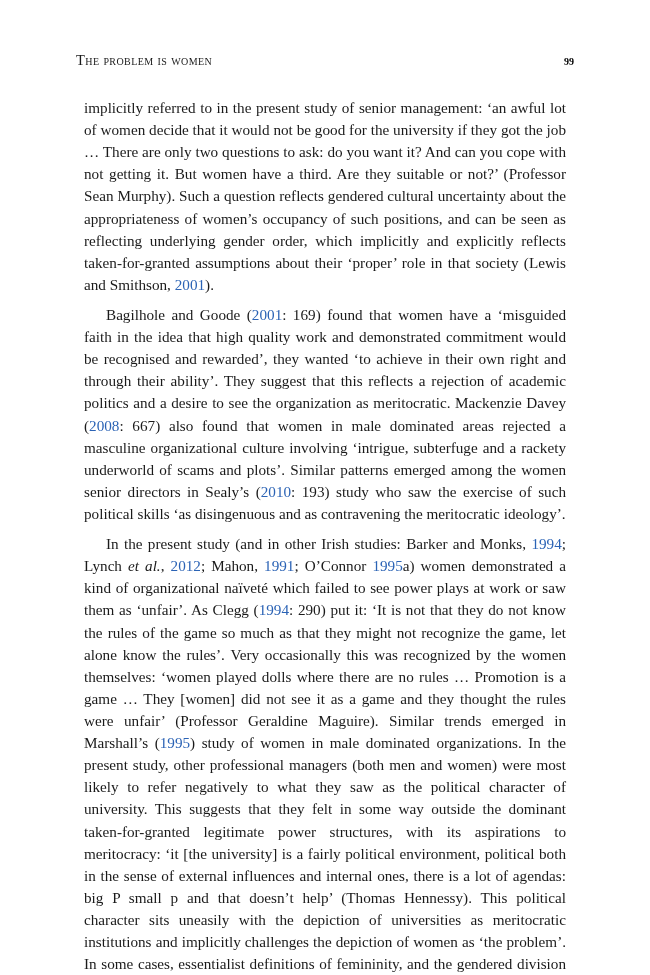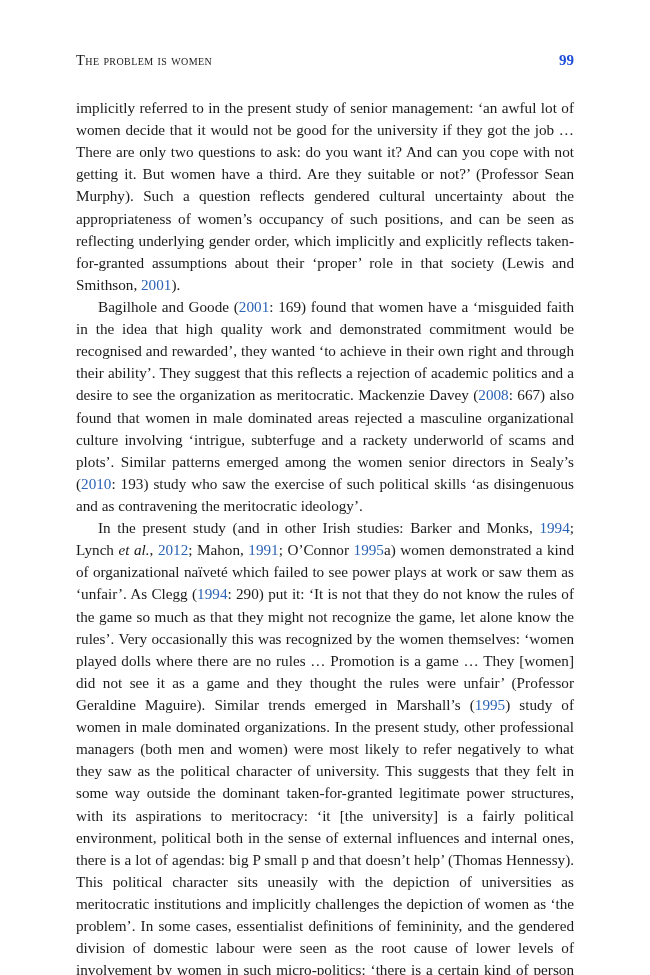--- a/index.html
+++ b/index.html
@@ -27,34 +27,34 @@
     justify-content: space-between;
     margin-bottom: 28px;
   }
   .running-head-title {
     font-variant: small-caps;
     font-size: 14.5px;
     letter-spacing: 0.4px;
     color: #1a1a1a;
   }
   .page-number {
-    font-size: 15px;
+    font-size: 10px;
     font-weight: bold;
-    color: #1d4ed8;
+    color: #000000;
   }
   .body-text {
     font-size: 15.2px;
     line-height: 1.455;
     text-align: justify;
     text-justify: inter-word;
     hyphens: none;
     color: #1a1a1a;
   }
   .body-text p {
-    margin: 0;
+    margin: 8px;
   }
   .body-text p.indent {
     text-indent: 22px;
   }
   .cite {
     color: #2b63b5;
   }
   em { }
 </style>
 </head>

